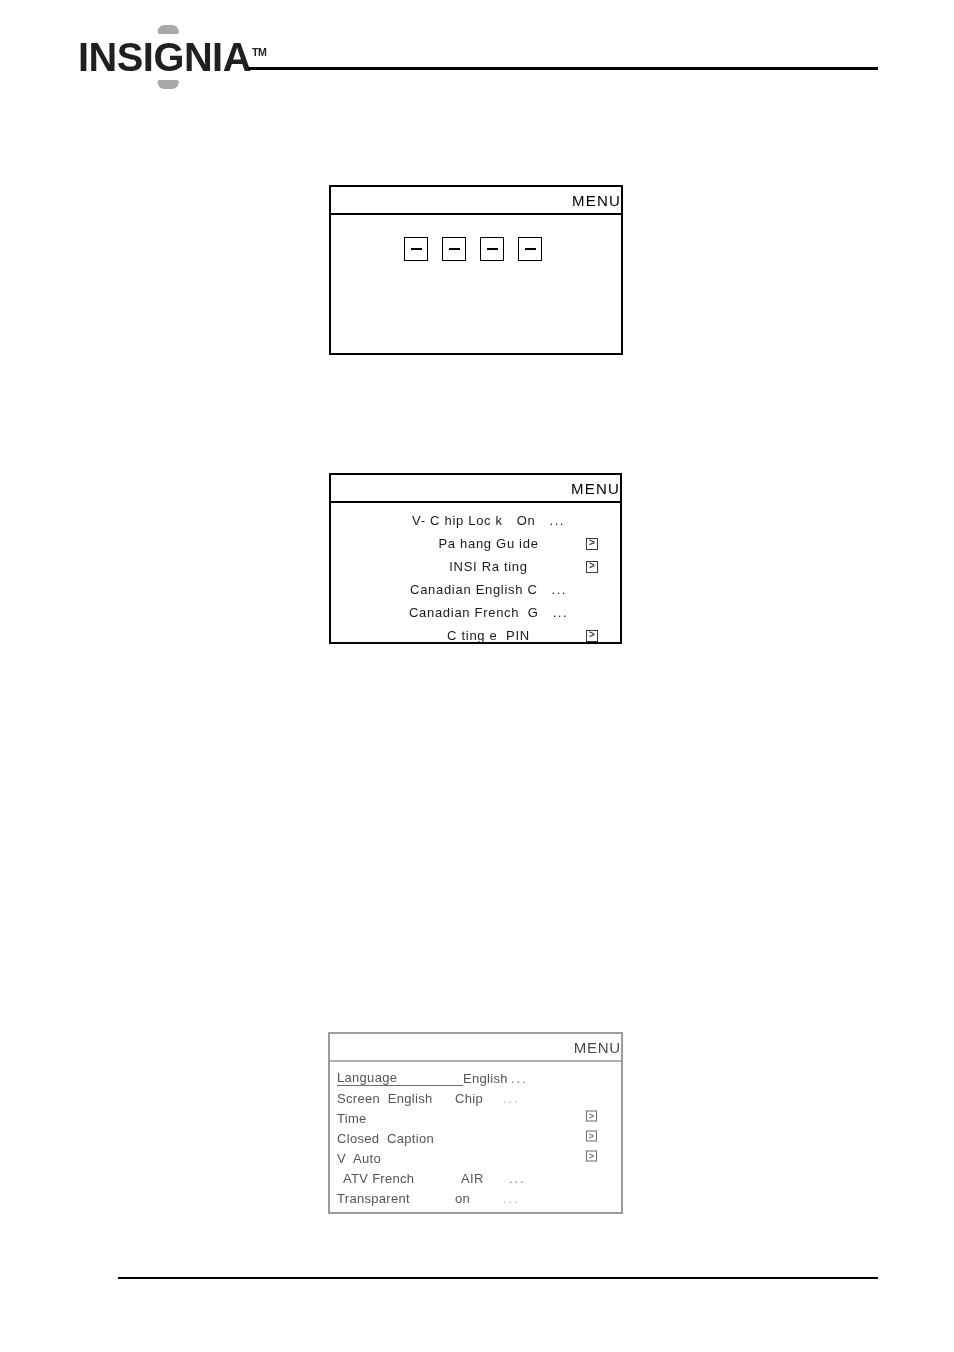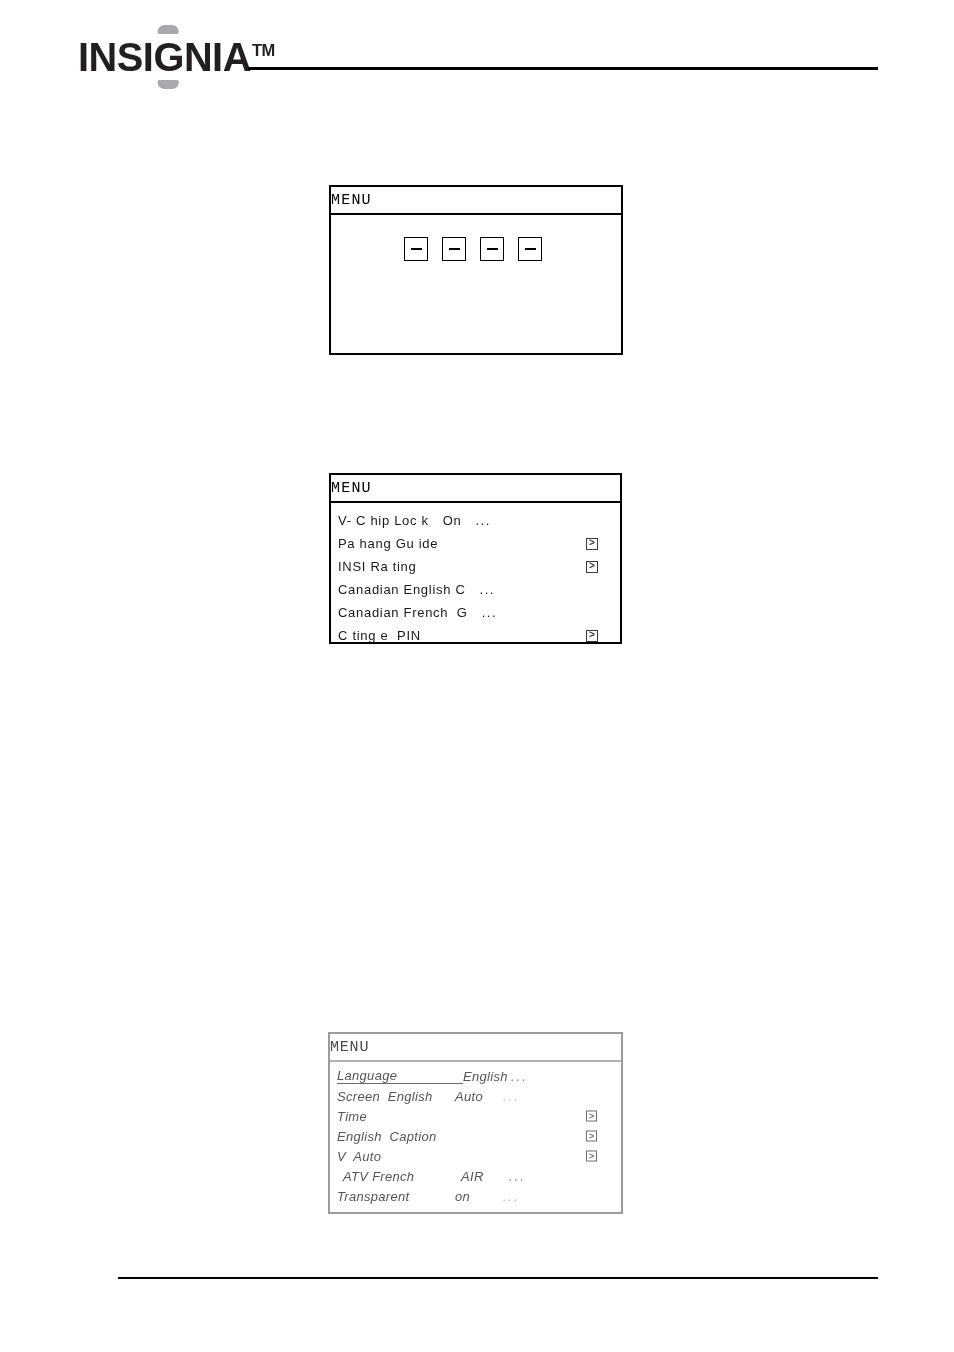--- a/index.html
+++ b/index.html
@@ -59,21 +59,21 @@
   }
   .logo-arc.top {
     top: -8px;
     border-radius: 11px 11px 3px 3px;
   }
   .logo-arc.bottom {
     bottom: -8px;
     border-radius: 3px 3px 11px 11px;
   }
   .logo-tm {
-    font-size: 17px;
+    font-size: 11px;
     font-weight: bold;
     vertical-align: super;
     line-height: 1;
     margin-left: 1px;
   }
   #header-rule {
     position: absolute;
     left: 248px;
     top: 67px;
     width: 630px;
@@ -92,22 +92,22 @@
   }
 
   
   .osd-box {
     position: absolute;
     background: #ffffff;
     border: 2px solid #000;
     box-sizing: border-box;
   }
   .osd-title {
-    text-align: left;
-    font-family: Liberation Mono, monospace;
+    text-align: right;
+    font-family: Liberation Sans, sans-serif;
     font-size: 15px;
     letter-spacing: 1.2px;
     padding: 5px 0 4px 0;
     border-bottom: 2px solid #000;
     color: #000;
   }
   .osd-body {
     position: relative;
   }
 
@@ -152,25 +152,26 @@
     height: 171px;
   }
   #osd-menu-vchip .osd-body {
     padding: 6px 0 4px 0;
   }
   .vchip-row {
     position: relative;
     height: 23px;
     display: flex;
     align-items: center;
-    padding-left: 7px;
+    padding-left: 26px;
     font-family: "Liberation Sans", sans-serif;
     font-size: 13px;
     color: #1a1a1a;
     white-space: pre;
+    justify-content: center;
   }
   .vchip-row .r-label {
     letter-spacing: 0.7px;
   }
   .vchip-row .r-value {
     letter-spacing: 0.7px;
     margin-left: 14px;
   }
   .vchip-row .r-dots {
     letter-spacing: 1.5px;
@@ -216,27 +217,26 @@
     letter-spacing: 0.8px;
     padding: 5px 0 4px 0;
   }
   #osd-menu-setup .osd-body {
     padding: 4px 0 2px 0;
   }
   .setup-row {
     position: relative;
     height: 20px;
     display: flex;
-    align-items: center;
+    align-items: flex-end;
     padding-left: 7px;
     font-family: "Liberation Sans", sans-serif;
     font-size: 13px;
     color: #555555;
     white-space: pre;
-    font-style: italic;
   }
   .setup-row .s-label {
     display: inline-block;
     min-width: 118px;
     letter-spacing: 0.3px;
   }
   .setup-row.selected .s-label {
     border-bottom: 1.5px solid #6b6b6b;
     min-width: 126px;
   }
@@ -350,31 +350,31 @@
   <div class="osd-body">
 
     <div class="setup-row selected">
       <span class="s-label">Language</span>
       <span class="s-value">English</span>
       <span class="s-dots">...</span>
     </div>
 
     <div class="setup-row">
       <span class="s-label">Screen  English</span>
-      <span class="s-value">Auto</span>
+      <span class="s-value">Chip</span>
       <span class="s-dots dim">...</span>
     </div>
 
     <div class="setup-row">
       <span class="s-label">Time</span>
       <span class="setup-arrow"><span>&gt;</span></span>
     </div>
 
     <div class="setup-row">
-      <span class="s-label">English  Caption</span>
+      <span class="s-label">Closed  Caption</span>
       <span class="setup-arrow"><span>&gt;</span></span>
     </div>
 
     <div class="setup-row">
       <span class="s-label">V  Auto</span>
       <span class="setup-arrow"><span>&gt;</span></span>
     </div>
 
     <div class="setup-row indented">
       <span class="s-label">ATV French</span>

